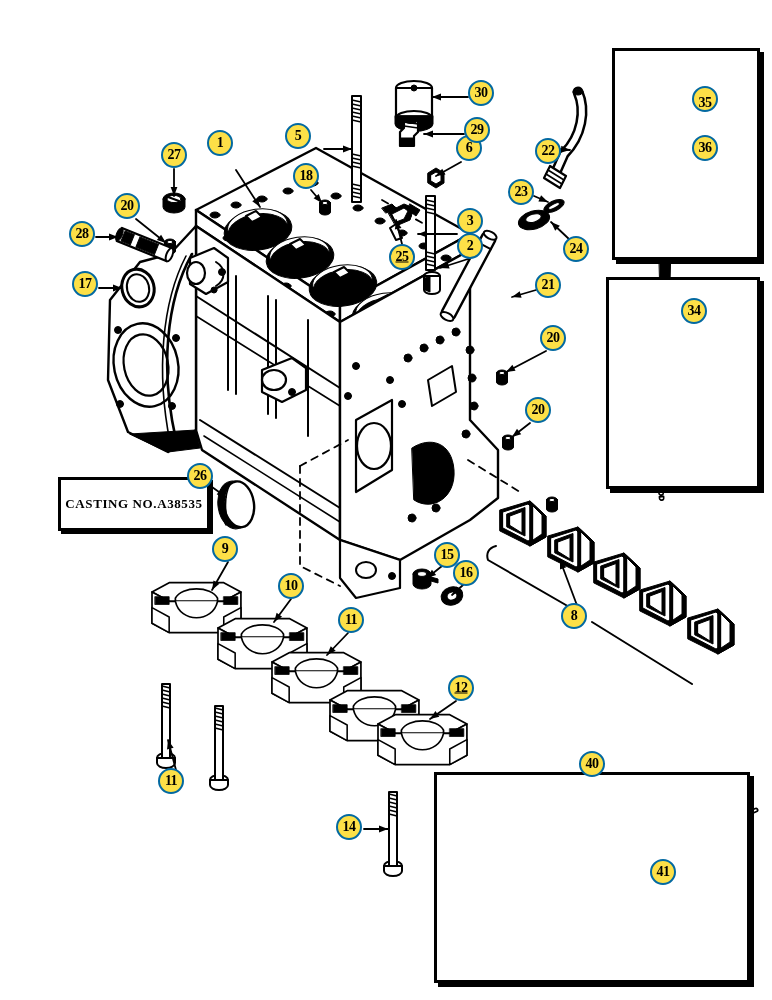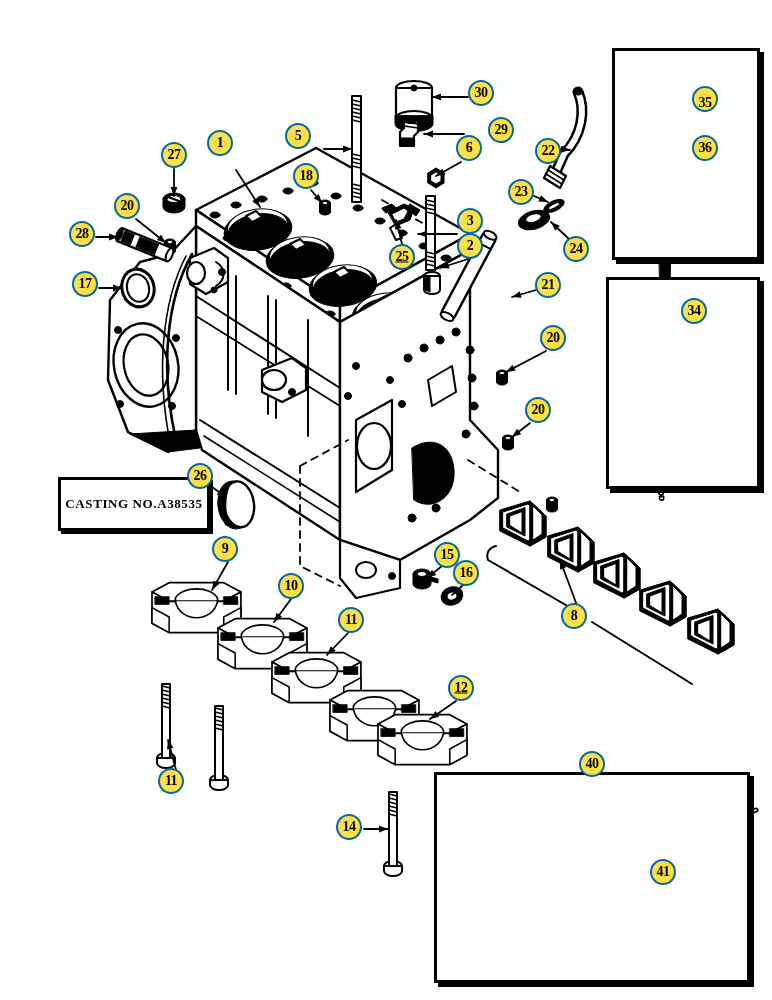--- a/index.html
+++ b/index.html
@@ -641,21 +641,21 @@
       </div>
       <div class="callout" style="left: 187px; top: 463px;">
         <span>26</span>
       </div>
       <div class="callout" style="left: 161px; top: 142px;">
         <span>27</span>
       </div>
       <div class="callout" style="left: 69px; top: 221px;">
         <span>28</span>
       </div>
-      <div class="callout" style="left: 488px; top: 117px;">
+      <div class="callout" style="left: 464px; top: 117px;">
         <span>29</span>
       </div>
       <div class="callout" style="left: 468px; top: 80px;">
         <span>30</span>
       </div>
       <div class="callout" style="left: 681px; top: 298px;">
         <span>34</span>
       </div>
       <div class="callout" style="left: 692px; top: 86px; align-items: flex-end;">
         <span>35</span>

